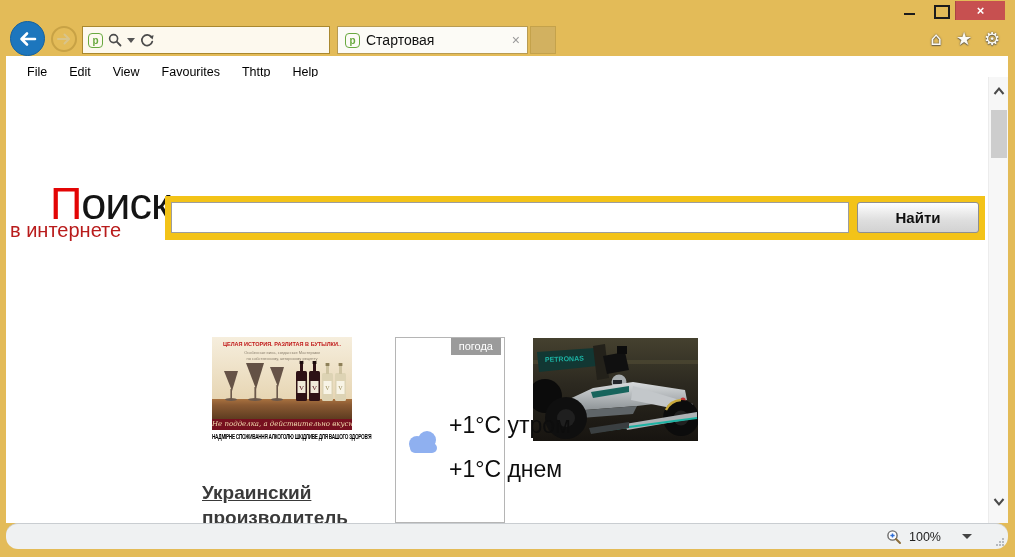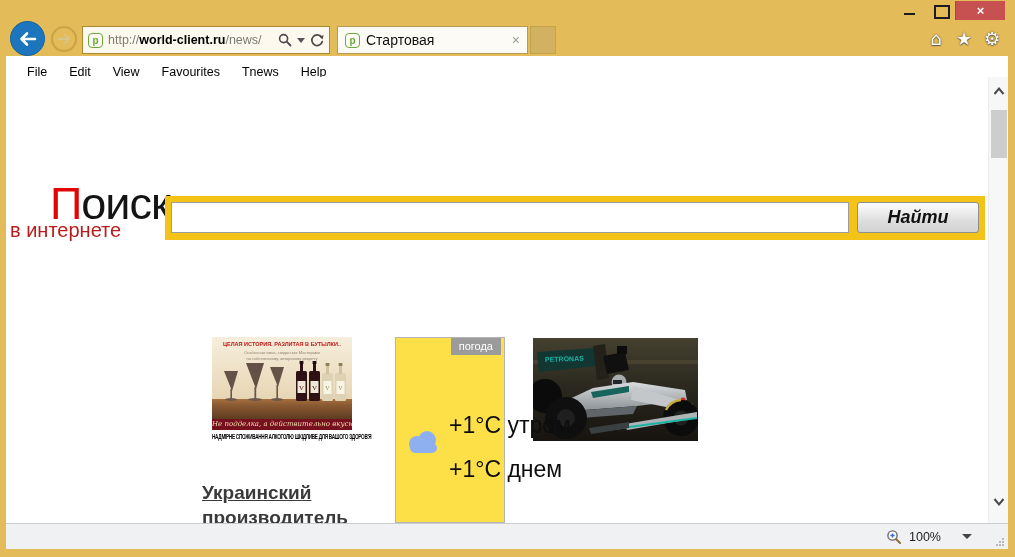--- a/index.html
+++ b/index.html
@@ -50,51 +50,51 @@
   .logo { position:absolute; left:8px; top:181px; line-height:1; }
   .logo-main { font-size:45px; letter-spacing:-1px; color:#141414;margin-left:42px; }
   .logo-first { color:#e30505; }
   .logo-tag { font-size:20px; color:#b91c1c; margin-top:-6px; margin-left:2px; }
 
   .searchwrap { position:absolute; left:165px; top:196px; width:820px; height:44px; background:#f3c318; }
   .searchinput { position:absolute; left:6px; top:6px; width:678px; height:31px; border:1px solid #9d9d9d;
                  background:#fff; font-size:15px; padding:0 8px; outline:none; }
   .searchbtn { position:absolute; left:692px; top:6px; width:122px; height:31px;
                background:linear-gradient(#fefefe,#dedede 60%,#d2d2d2); border:1px solid #8f8f8f; border-radius:3px;
-               font-size:18px; font-weight:bold; color:#101010; font-family:"Liberation Sans",sans-serif;font-style:italic; }
+               font-size:15px; font-weight:bold; color:#101010; font-family:"Liberation Sans",sans-serif; }
 
   
   .wine-img { position:absolute; left:212px; top:337px; width:140px; height:106px; }
   .wine-script { position:absolute; left:0; top:82px; width:140px; height:11px; background:#76101f; color:#f2dcae;
                  font-family:"DejaVu Serif", serif; font-style:italic; font-size:7px; text-align:center;
                  line-height:11px; white-space:nowrap; overflow:hidden; }
   .wine-warning { position:absolute; left:0; top:93px; width:140px; height:13px; background:#fff; color:#000;
                   font-size:6.5px; font-weight:bold; letter-spacing:-0.4px; line-height:13px; white-space:nowrap;
                   transform:scaleX(.72); transform-origin:0 0; }
   .headline { position:absolute; font-size:19px; font-weight:bold; color:#3a3a3a; line-height:25px; }
   .hl-wine { left:202px; top:480px; width:164px;text-decoration:underline; }
   .hl-f1 { left:533px; top:459px; width:132px; }
 
   
-  .weather-box { position:absolute; left:395px; top:337px; width:110px; height:186px; background:#fde047; border:1px solid #b5b5b5; }
+  .weather-box { position:absolute; left:395px; top:337px; width:110px; height:186px; background:#ffffff; border:1px solid #b5b5b5; }
   .weather-tab { position:absolute; right:3px; top:0; background:#9b9b9b; color:#fff; font-size:11px; padding:2px 8px 3px; }
   .cloud { position:absolute; left:8px; top:92px; }
   .weather-line { position:absolute; font-size:23px; color:#0d0d0d; white-space:nowrap; z-index:2; }
   .wl-1 { left:449px; top:412px; } .wl-2 { left:449px; top:456px; }
 
   .f1-img { position:absolute; left:533px; top:338px; width:165px; height:103px; }
 
   
   .scrollbar { position:absolute; left:988px; top:77px; width:20px; height:446px; background:#f7f7f7; border-left:1px solid #ececec; }
   .sb-btn { position:absolute; left:4px; width:12px; height:10px; }
   .sb-thumb { position:absolute; left:2px; top:33px; width:16px; height:48px; background:#cdcdcd; }
 
   
   .statusbar { position:absolute; left:6px; top:523px; width:1002px; height:26px; background:#eff1f2;
-               border-top:1px solid #c9cdd1; z-index:5; display:flex; align-items:center; justify-content:flex-end; }
+               border-top:1px solid #c9cdd1; z-index:5; display:flex; align-items:center; justify-content:flex-end;border-radius:12px; }
   .zoom-ctl { display:flex; align-items:center; gap:7px; margin-right:14px; }
   .zoom-text { font-size:12.5px; color:#222; }
   .zoom-caret { width:0; height:0; border-left:5px solid transparent; border-right:5px solid transparent;
                 border-top:5px solid #444; margin-left:14px; }
   .grip { width:8px; height:8px; margin:10px 4px 0 10px; position:relative; }
   .grip i { position:absolute; width:2px; height:2px; background:#b6babe; }
 
   
   .frame-left { position:absolute; left:0; top:56px; width:6px; height:501px; background:#e3bb58; z-index:6; }
   .frame-right { position:absolute; left:1008px; top:56px; width:7px; height:501px; background:#e3bb58; z-index:6; }
@@ -120,21 +120,20 @@
     </svg>
   </div>
   <div class="fwd-btn">
     <svg width="16" height="16" viewBox="0 0 16 16">
       <path d="M2 8 H12 M8.5 3.5 L13 8 L8.5 12.5" stroke="#d9c489" stroke-width="2" fill="none" stroke-linecap="round" stroke-linejoin="round"></path>
     </svg>
   </div>
 
   <div class="addressbar">
     <span class="favicon">p</span>
-    <span class="url"><span class="dim">http://</span><span class="dom">world-client.ru</span><span class="dim">/news/</span></span>
     <span class="ab-icons">
       <svg width="14" height="14" viewBox="0 0 14 14">
         <circle cx="5.6" cy="5.6" r="4" stroke="#4b4b4b" stroke-width="1.6" fill="none"></circle>
         <path d="M8.7 8.7 L12.5 12.5" stroke="#4b4b4b" stroke-width="1.8" stroke-linecap="round"></path>
       </svg>
       <span class="caret-down"></span>
       <svg width="14" height="15" viewBox="0 0 14 15">
         <path d="M11.5 4.2 A5.3 5.3 0 1 0 12.3 8.5" stroke="#4b4b4b" stroke-width="1.7" fill="none" stroke-linecap="round"></path>
         <polygon points="9.2,3.2 13.6,2.2 12.6,6.4" fill="#4b4b4b"></polygon>
       </svg>
@@ -152,21 +151,21 @@
     <span>⌂</span>
     <span>★</span>
     <span>⚙</span>
   </div>
 
   <div class="menubar">
     <span class="menu-item"><span></span><span class="mn-u">F</span><span>ile</span></span>
     <span class="menu-item"><span></span><span class="mn-u">E</span><span>dit</span></span>
     <span class="menu-item"><span></span><span class="mn-u">V</span><span>iew</span></span>
     <span class="menu-item"><span>F</span><span class="mn-u">a</span><span>vourites</span></span>
-    <span class="menu-item"><span></span><span class="mn-u">T</span><span>news</span></span>
+    <span class="menu-item"><span></span><span class="mn-u">T</span><span>http</span></span>
     <span class="menu-item"><span></span><span class="mn-u">H</span><span>elp</span></span>
   </div>
 
   <div class="content-bg"></div>
 
   <div class="logo">
     <div class="logo-main"><span class="logo-first">П</span><span>оиск</span></div>
     <div class="logo-tag">в интернете</div>
   </div>
 

